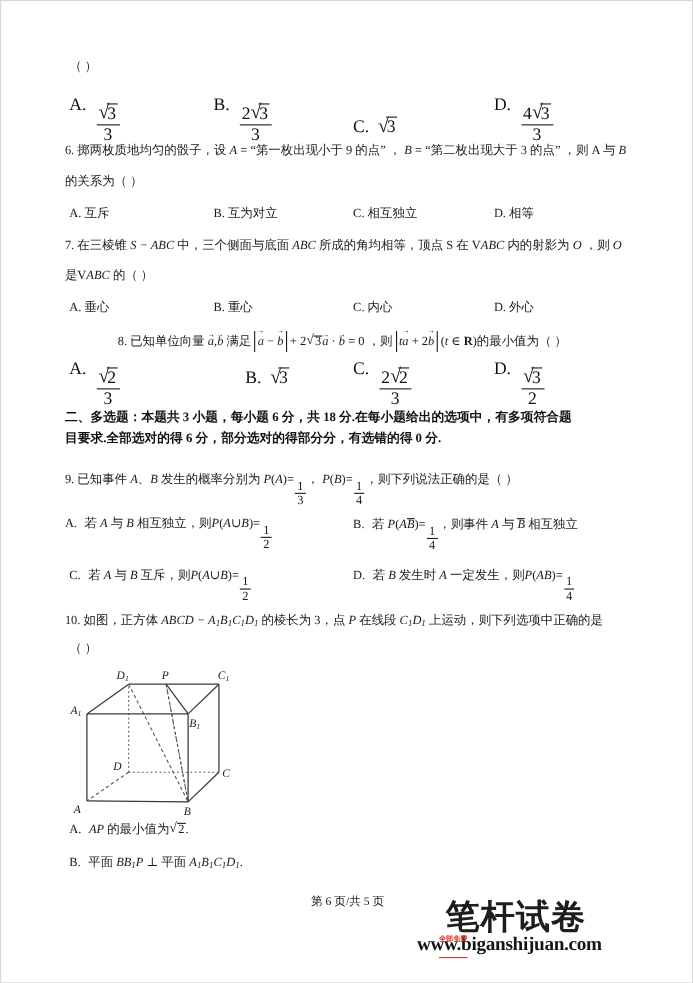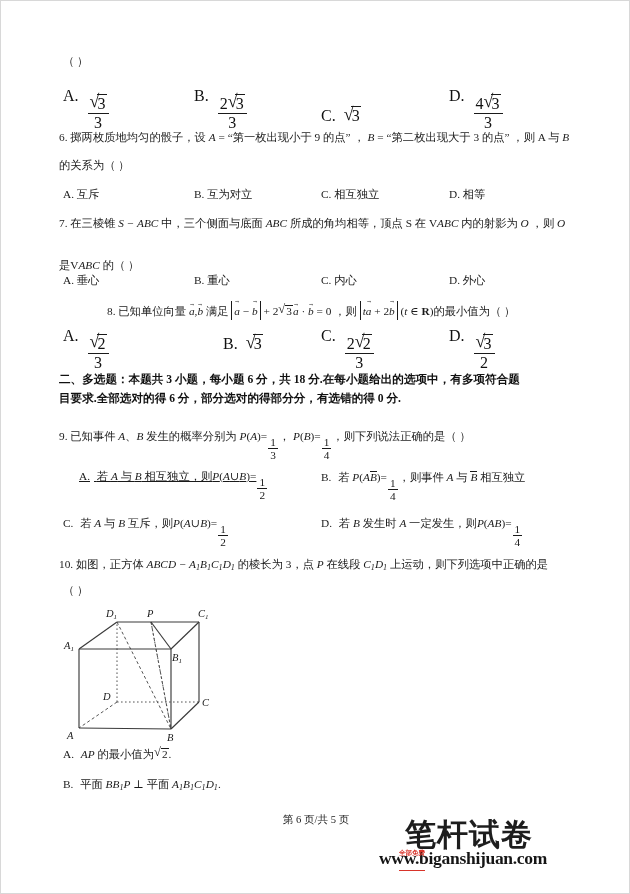--- a/index.html
+++ b/index.html
@@ -223,21 +223,21 @@
       <span class="it">S − ABC</span>
       <span>中，三个侧面与底面</span>
       <span class="it">ABC</span>
       <span>所成的角均相等，顶点 S 在</span>
       <span>V</span><span class="it">ABC</span>
       <span>内的射影为</span>
       <span class="it">O</span>
       <span>，则</span>
       <span class="it">O</span>
     </div>
-    <div style="position:absolute; left:0px; top:245px;margin-top:14px;" class="line">
+    <div style="position:absolute; left:0px; top:245px;" class="line">
       <span>是</span><span>V</span><span class="it">ABC</span>
       <span>的（    ）</span>
     </div>
 
     <div style="position:absolute; left:0px; top:274px;">
       <span class="line" style="position:absolute; left:4px;">
         <span>A.</span> <span>垂心</span>
       </span>
       <span class="line" style="position:absolute; left:135px;">
         <span>B.</span> <span>重心</span>
@@ -303,21 +303,21 @@
       <span><span class="it">P</span>(<span class="it">A</span>)</span><span>=</span><span class="frac">
           <span class="num">1</span>
           <span class="den">3</span>
         </span><span>，</span>
       <span><span class="it">P</span>(<span class="it">B</span>)</span><span>=</span><span class="frac">
           <span class="num">1</span>
           <span class="den">4</span>
         </span><span>，则下列说法正确的是（    ）</span>
     </div>
 
-    <div style="position:absolute; left:20px; top:470px;text-decoration:underline;" class="line">
+    <div style="position:absolute; left:0; top:470px;" class="line">
       <span class="lbl">A.</span>
       <span>若 <span class="it">A</span> 与 <span class="it">B</span> 相互独立，则</span><span><span class="it">P</span>(<span class="it">A</span>∪<span class="it">B</span>)</span><span>=</span><span class="frac">
           <span class="num">1</span>
           <span class="den">2</span>
         </span>
     </div>
 
     <div style="position:absolute; left:262px; top:470px;" class="line">
       <span class="lbl">B.</span>
       <span>若</span> <span><span class="it">P</span>(<span class="it">A</span><span class="ovl it">B</span>)</span><span>=</span><span class="frac">

